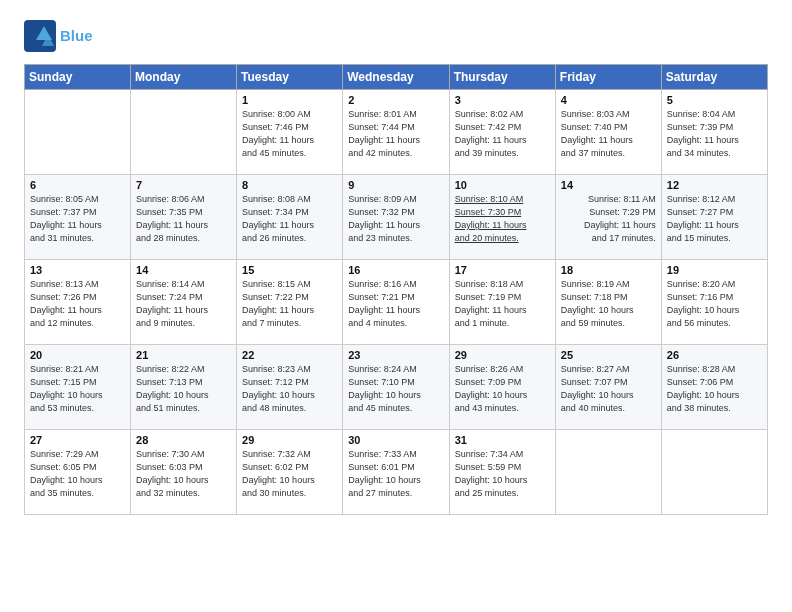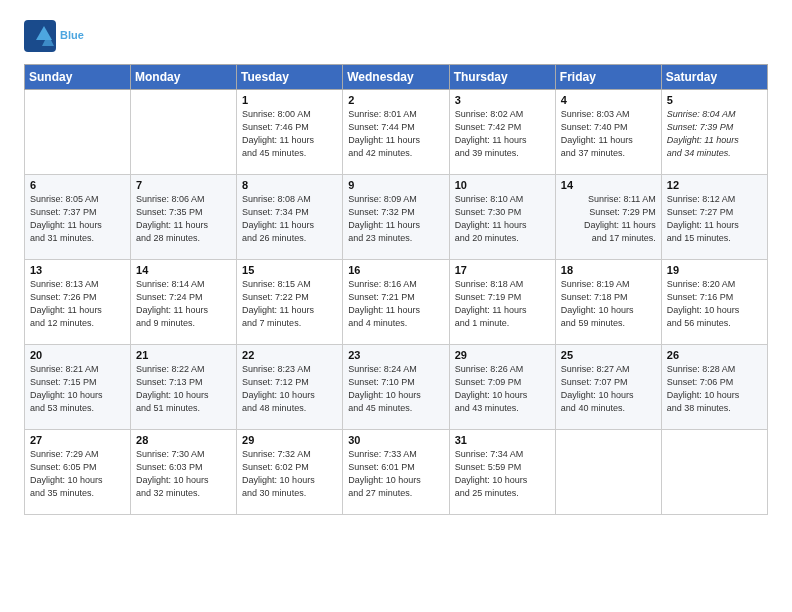--- a/index.html
+++ b/index.html
@@ -30,21 +30,21 @@
     .logo-text {
       font-size: 18px;
       font-weight: bold;
       color: #1a4b8c;
       line-height: 1;
     }
     .logo-text span {
       color: #4da6e0;
     }
     .logo-sub {
-      font-size: 11px;
+      font-size: 15px;
       color: #4da6e0;
       font-weight: bold;
       margin-top: -2px;
     }
     .title-block {
       text-align: right;
     }
     .month-title {
       font-size: 36px;
       font-weight: bold;
@@ -162,21 +162,21 @@
           </td>
           <td>
             <span class="day-num">4</span>
             <div class="day-info" style="white-space: pre-line;">Sunrise: 8:03 AM
 Sunset: 7:40 PM
 Daylight: 11 hours
 and 37 minutes.</div>
           </td>
           <td>
             <span class="day-num">5</span>
-            <div class="day-info" style="white-space: pre-line; font-style: italic;">Sunrise: 8:04 AM
+            <div class="day-info" style="white-space: pre-line;">Sunrise: 8:04 AM
 Sunset: 7:39 PM
 Daylight: 11 hours
 and 34 minutes.</div>
           </td>
         </tr>
         <tr>
           <td>
             <span class="day-num">6</span>
             <div class="day-info" style="white-space: pre-line;">Sunrise: 8:05 AM
 Sunset: 7:37 PM
@@ -199,21 +199,21 @@
           </td>
           <td>
             <span class="day-num">9</span>
             <div class="day-info" style="white-space: pre-line;">Sunrise: 8:09 AM
 Sunset: 7:32 PM
 Daylight: 11 hours
 and 23 minutes.</div>
           </td>
           <td>
             <span class="day-num">10</span>
-            <div class="day-info" style="white-space: pre-line;">Sunrise: 8:10 AM
+            <div class="day-info" style="white-space: pre-line; text-decoration: underline;">Sunrise: 8:10 AM
 Sunset: 7:30 PM
 Daylight: 11 hours
 and 20 minutes.</div>
           </td>
           <td>
             <span class="day-num">14</span>
             <div class="day-info" style="white-space: pre-line; text-align: right;">Sunrise: 8:11 AM
 Sunset: 7:29 PM
 Daylight: 11 hours
 and 17 minutes.</div>

